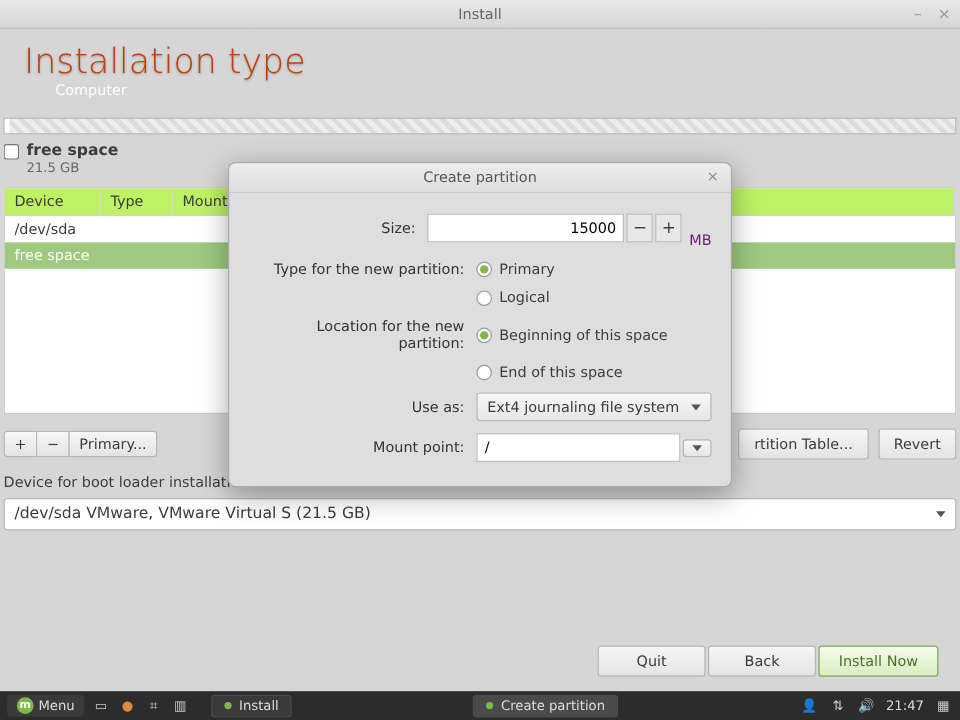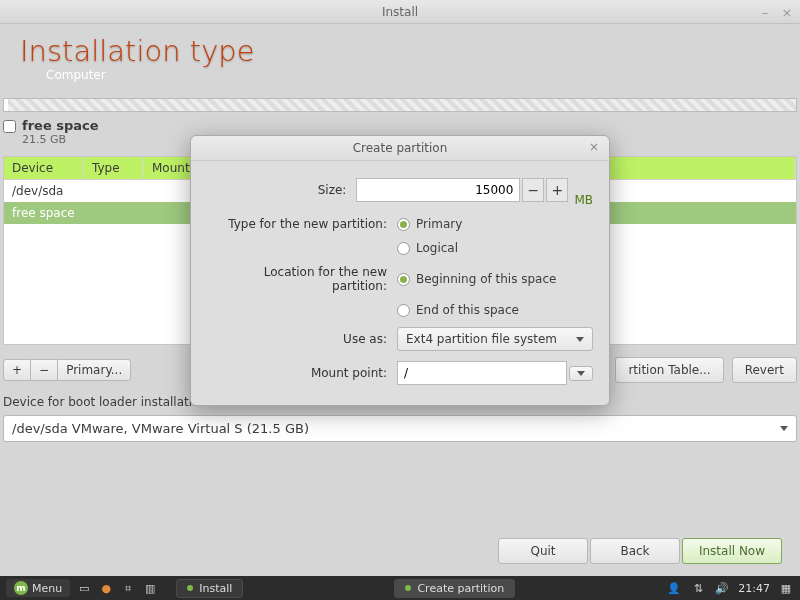--- a/index.html
+++ b/index.html
@@ -46,21 +46,21 @@
 
 .dialog { position:absolute; left:190px; top:135px; width:420px; background:#dedede; border:1px solid #aaa; border-radius:6px; box-shadow:0 6px 24px rgba(0,0,0,.35); }
 .dialog .dtitle { padding:5px 10px; text-align:center; color:#555; font-size:12px; border-bottom:1px solid #ccc; background:linear-gradient(#ececec,#dedede); border-radius:6px 6px 0 0; position:relative; }
 .dialog .dclose { position:absolute; right:8px; top:4px; width:14px; height:14px; color:#888; cursor:pointer; }
 .dialog .dbody { padding:12px 16px 10px 16px; }
 .drow { display:flex; align-items:center; margin-bottom:10px; gap:10px; }
 .drow .lab { width:180px; text-align:right; font-size:12px; color:#333; }
 .drow .val { flex:1; display:flex; align-items:center; gap:2px; }
 .numinput { flex:1; border:1px solid #bbb; background:#fff; padding:4px 6px; text-align:right; font-size:12px; }
 .stepbtn { width:22px; height:24px; border:1px solid #bbb; background:#e8e8e8; display:flex; align-items:center; justify-content:center; cursor:pointer; font-size:14px; }
-.unit { font-size:12px; color:#4d7c0f; padding-left:4px;margin-top:20px; }
+.unit { font-size:12px; color:#701a75; padding-left:4px;margin-top:20px; }
 .radio { display:flex; align-items:center; gap:6px; font-size:12px; }
 .radio .dot { width:13px; height:13px; border-radius:50%; border:1px solid #999; background:#fff; display:flex; align-items:center; justify-content:center; }
 .radio.sel .dot::after { content:""; width:7px; height:7px; border-radius:50%; background:#86b34a; display:block; }
 .combo { flex:1; border:1px solid #b8b8b8; background:linear-gradient(#f8f8f8,#e6e6e6); border-radius:3px; padding:4px 8px; display:flex; align-items:center; justify-content:space-between; cursor:pointer; font-size:12px; }
 .textfield { flex:1; border:1px solid #bbb; background:#fff; padding:4px 6px; font-size:12px; }
 .dactions { display:flex; justify-content:flex-end; gap:10px; padding:10px 16px 14px; }
 
 .chev { width:0; height:0; border-left:4px solid transparent; border-right:4px solid transparent; border-top:5px solid #555; }
 
 
@@ -192,21 +192,21 @@
           <span class="dot"></span>
           <span>End of this space</span>
         </div>
       </div>
     </div>
 
     <div class="drow">
       <div class="lab">Use as:</div>
       <div class="val">
         <div class="combo">
-          <span>Ext4 partition file system</span>
+          <span>Ext4 journaling file system</span>
           <span class="chev"></span>
         </div>
       </div>
     </div>
 
     <div class="drow">
       <div class="lab">Mount point:</div>
       <div class="val">
         <input class="textfield" value="/" style="">
         <div class="combo" style="flex:0 0 24px;padding:4px;justify-content:center">

